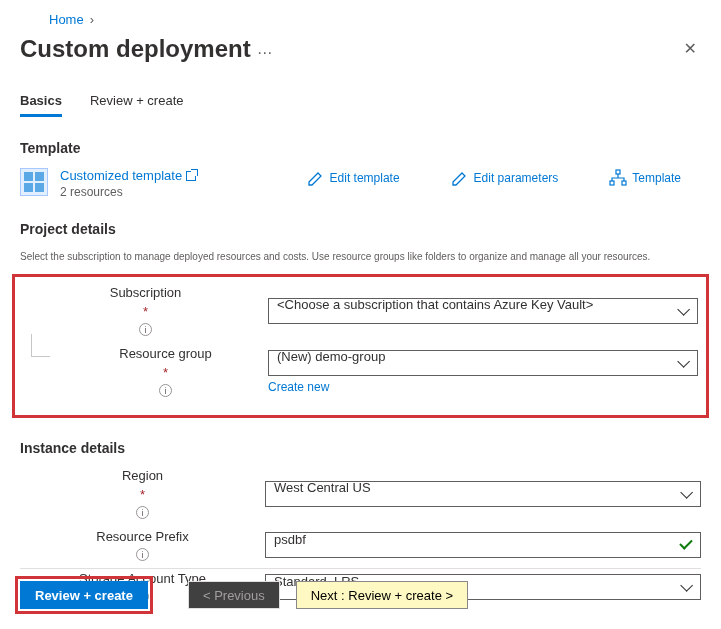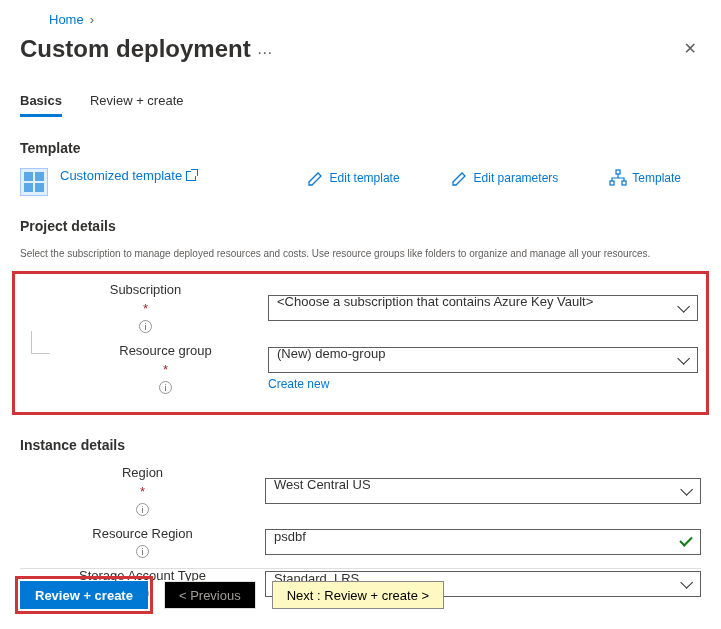--- a/index.html
+++ b/index.html
@@ -72,21 +72,21 @@
     bottom: 20px;
     left: 20px;
     right: 20px;
     border-top: 1px solid #e1dfdd;
     padding-top: 12px;
     display: flex;
     gap: 16px;
   }
   .btn { height: 28px; padding: 0 14px; font-size: 13px; border: 1px solid #8a8886; background: #fef9c3; cursor: pointer; display: inline-flex; align-items: center; }
   .btn.primary { background: #0078d4; color: #fff; border-color: #0078d4; font-weight: 600; }
-  .btn.disabled { color: #a19f9d; border-color: #e1dfdd; background: #000000; cursor: default; }
+  .btn.disabled { color: #a19f9d; border-color: #e1dfdd; background: #404040; cursor: default; margin-left: 24px; }
   .btn.highlight { outline: 3px solid #d13438; outline-offset: 2px; }
   .ext-icon { width:10px; height:10px; border:1px solid #0078d4; position:relative; display:inline-block; }
   .ext-icon::after { content:""; position:absolute; top:-3px; right:-3px; width:6px; height:6px; border-top:1px solid #0078d4; border-right:1px solid #0078d4; background:#fff; }
 </style>
 </head>
 <body>
 
 <div class="breadcrumb">
   <a>Home</a>
   <span class="chev">›</span>
@@ -113,20 +113,21 @@
       <div></div>
       <div></div>
       <div></div>
       <div></div>
     </div>
   <div class="tmpl-text">
     <span class="tmpl-name">
       <span>Customized template</span>
       <span class="ext-icon"></span>
     </span>
+    <div class="tmpl-sub">2 resources</div>
   </div>
   <div class="tmpl-actions">
     <div class="tmpl-action">
       <svg width="20" height="20" viewBox="0 0 20 20">
           <path d="M3 14l9-9 3 3-9 9H3v-3z" stroke-width="1.3"></path>
         </svg>
       <span>Edit template</span>
     </div>
     <div class="tmpl-action">
       <svg width="20" height="20" viewBox="0 0 20 20">
@@ -190,21 +191,21 @@
   <div class="control">
     <div class="select">
       <span>West Central US</span>
       <span class="chev-down"></span>
     </div>
   </div>
 </div>
 
 <div class="form-row">
   <div class="label">
-    <span>Resource Region</span>
+    <span>Resource Prefix</span>
     <span class="info">i</span>
   </div>
   <div class="control">
     <div class="input">
       <span>psdbf</span>
       <span class="check-icn"></span>
     </div>
   </div>
 </div>
 

